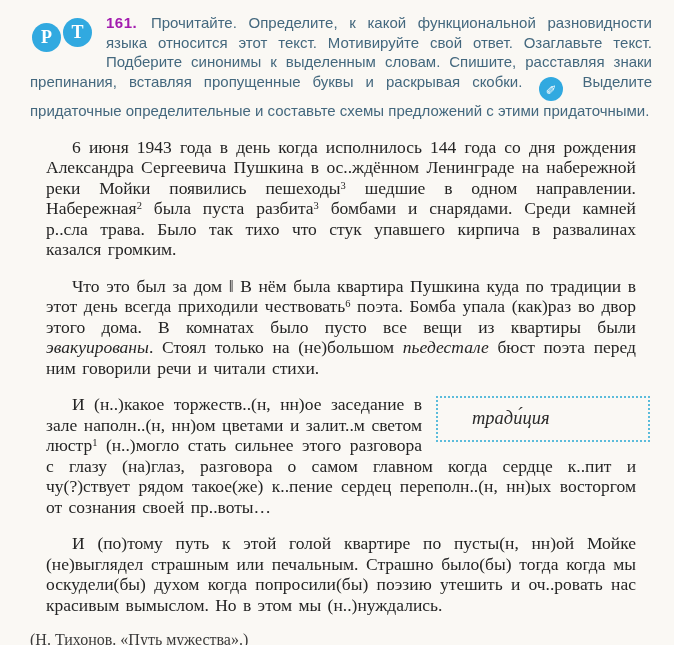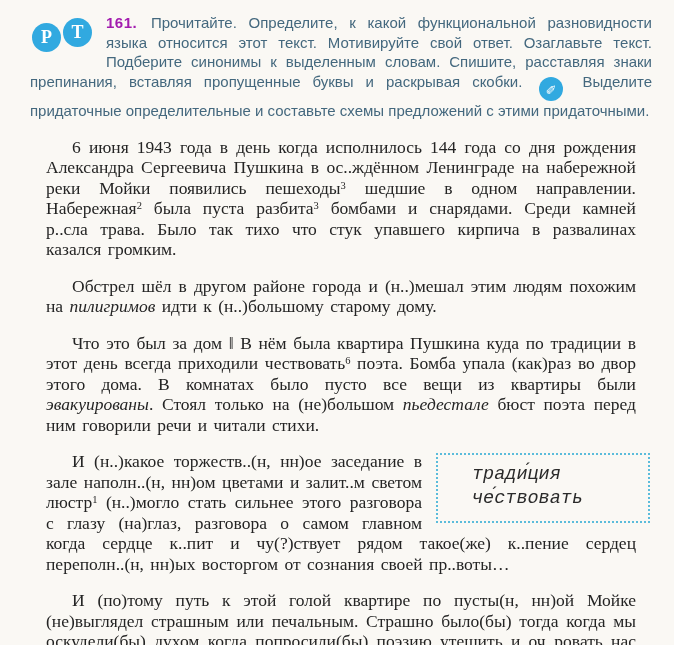--- a/index.html
+++ b/index.html
@@ -90,21 +90,21 @@
     letter-spacing: 0;
   }
 
   
   .vocab {
     float: right;
     width: 166px;
     margin: 2px -14px 8px 14px;
     border: 2px dotted #5bbcdb;
     padding: 8px 10px 10px 34px;
-    font-family: Liberation Mono, monospace;
+    font-family: Liberation Serif, serif;
     font-style: italic;
     font-size: 18.5px;
     line-height: 24px;
     color: #2a2a2a;
     text-indent: 0;
     background: #faf8f4;
   }
   .vocab-word { white-space: nowrap; }
 
   
@@ -132,27 +132,25 @@
     <span class="pencil">
         <span class="pencil-glyph">✎</span>
       </span>
     <span class="instr">Выделите придаточные определительные и составьте схемы предложений с этими придаточными.</span>
   </div>
 
   <div class="bodytext">
 
     <div class="par"><span>6 июня 1943 года в день когда исполнилось 144 года со дня рождения Александра Сергеевича Пушкина в ос..ждённом Ленинграде на набережной реки Мойки появились пешеходы</span><sup>3</sup><span> шедшие в одном направлении. Набережная</span><sup>2</sup><span> была пуста разбита</span><sup>3</sup><span> бомбами и снарядами. Среди камней р..сла трава. Было так тихо что стук упавшего кирпича в развалинах казался громким.</span></div>
 
-    <div class="par"><span>Обстрел шёл в другом районе города и (н..)мешал этим людям похожим на </span><span class="i">пилигримов</span><span> идти к (н..)большому старому дому.</span></div>
 
     <div class="par"><span>Что это был за дом ‖ В нём была квартира Пушкина куда по традиции в этот день всегда приходили чествовать</span><sup>6</sup><span> поэта. Бомба упала (как)раз во двор этого дома. В комнатах было пусто все вещи из квартиры были </span><span class="i">эвакуированы</span><span>. Стоял только на (не)большом </span><span class="i">пьедестале</span><span> бюст поэта перед ним говорили речи и читали стихи.</span></div>
 
     <div class="par"><aside class="vocab">
           <div class="vocab-word">тради́ция</div>
-          <div class="vocab-word">че́ствовать</div>
         </aside><span>И (н..)какое торжеств..(н, нн)ое заседание в зале наполн..(н, нн)ом цветами и залит..м светом люстр</span><sup>1</sup><span> (н..)могло стать сильнее этого разговора с глазу (на)глаз, разговора о самом главном когда сердце к..пит и чу(?)ствует рядом такое(же) к..пение сердец переполн..(н, нн)ых восторгом от сознания своей пр..воты…</span></div>
 
     <div class="par"><span>И (по)тому путь к этой голой квартире по пусты(н, нн)ой Мойке (не)выглядел страшным или печальным. Страшно было(бы) тогда когда мы оскудели(бы) духом когда попросили(бы) поэзию утешить и оч..ровать нас красивым вымыслом. Но в этом мы (н..)нуждались.</span></div>
 
   </div>
 
   <div class="attribution">(Н. Тихонов. «Путь мужества».)</div>
 
 </div>
 

